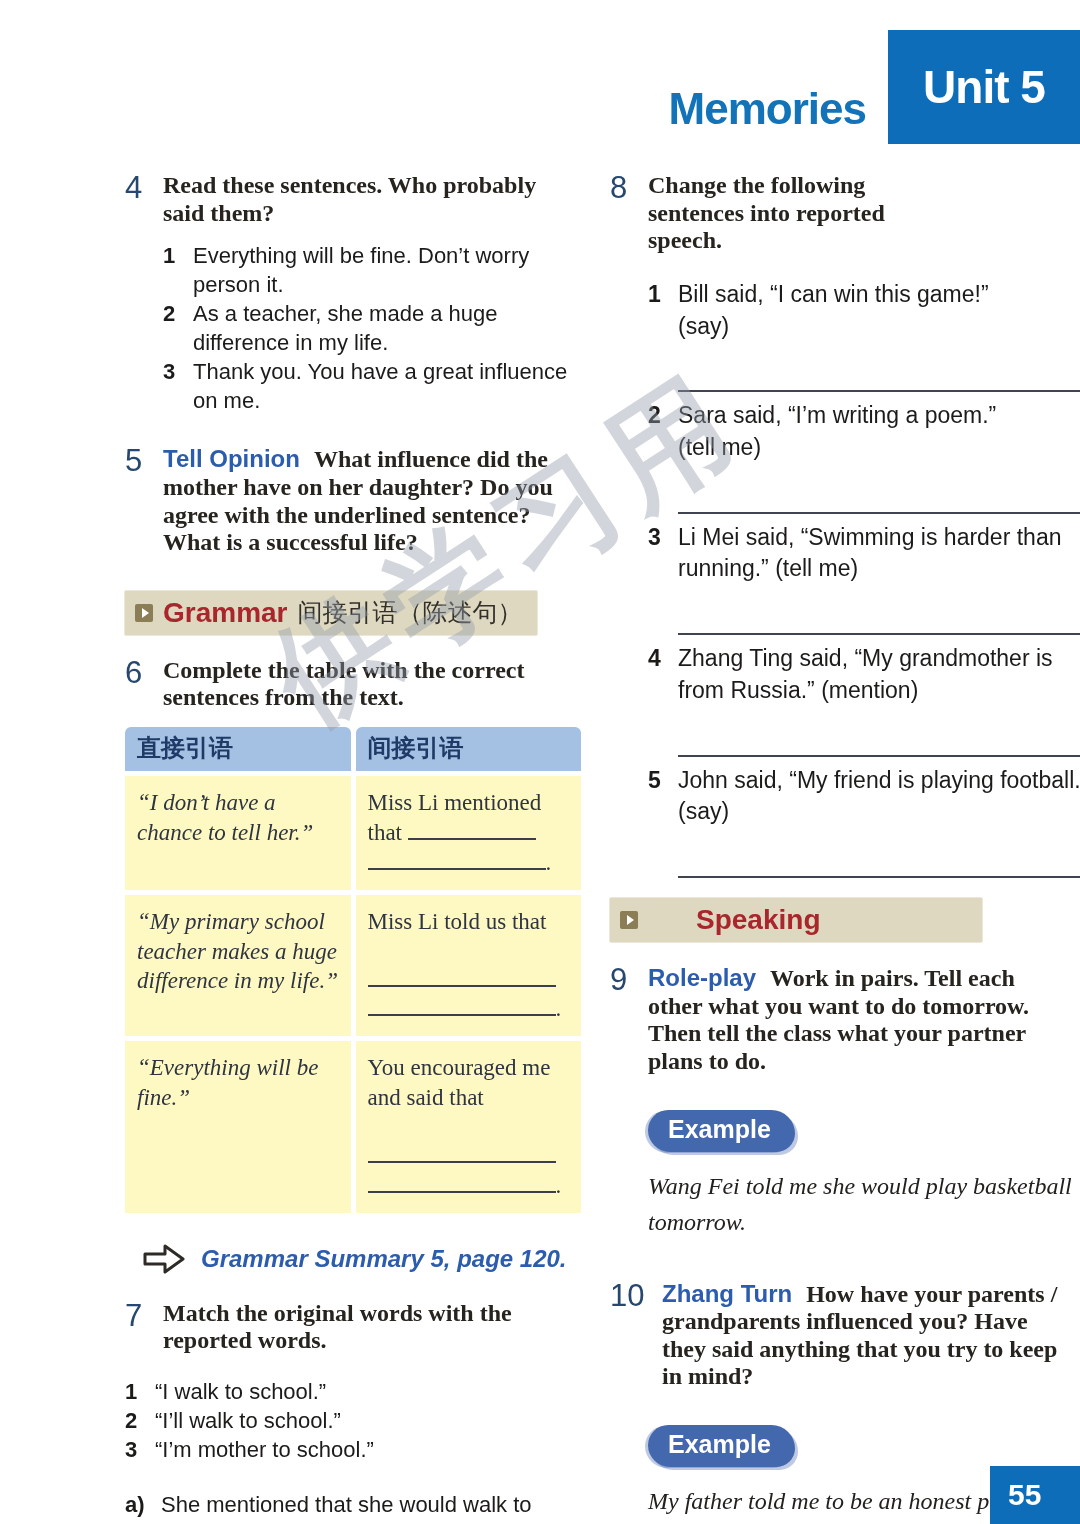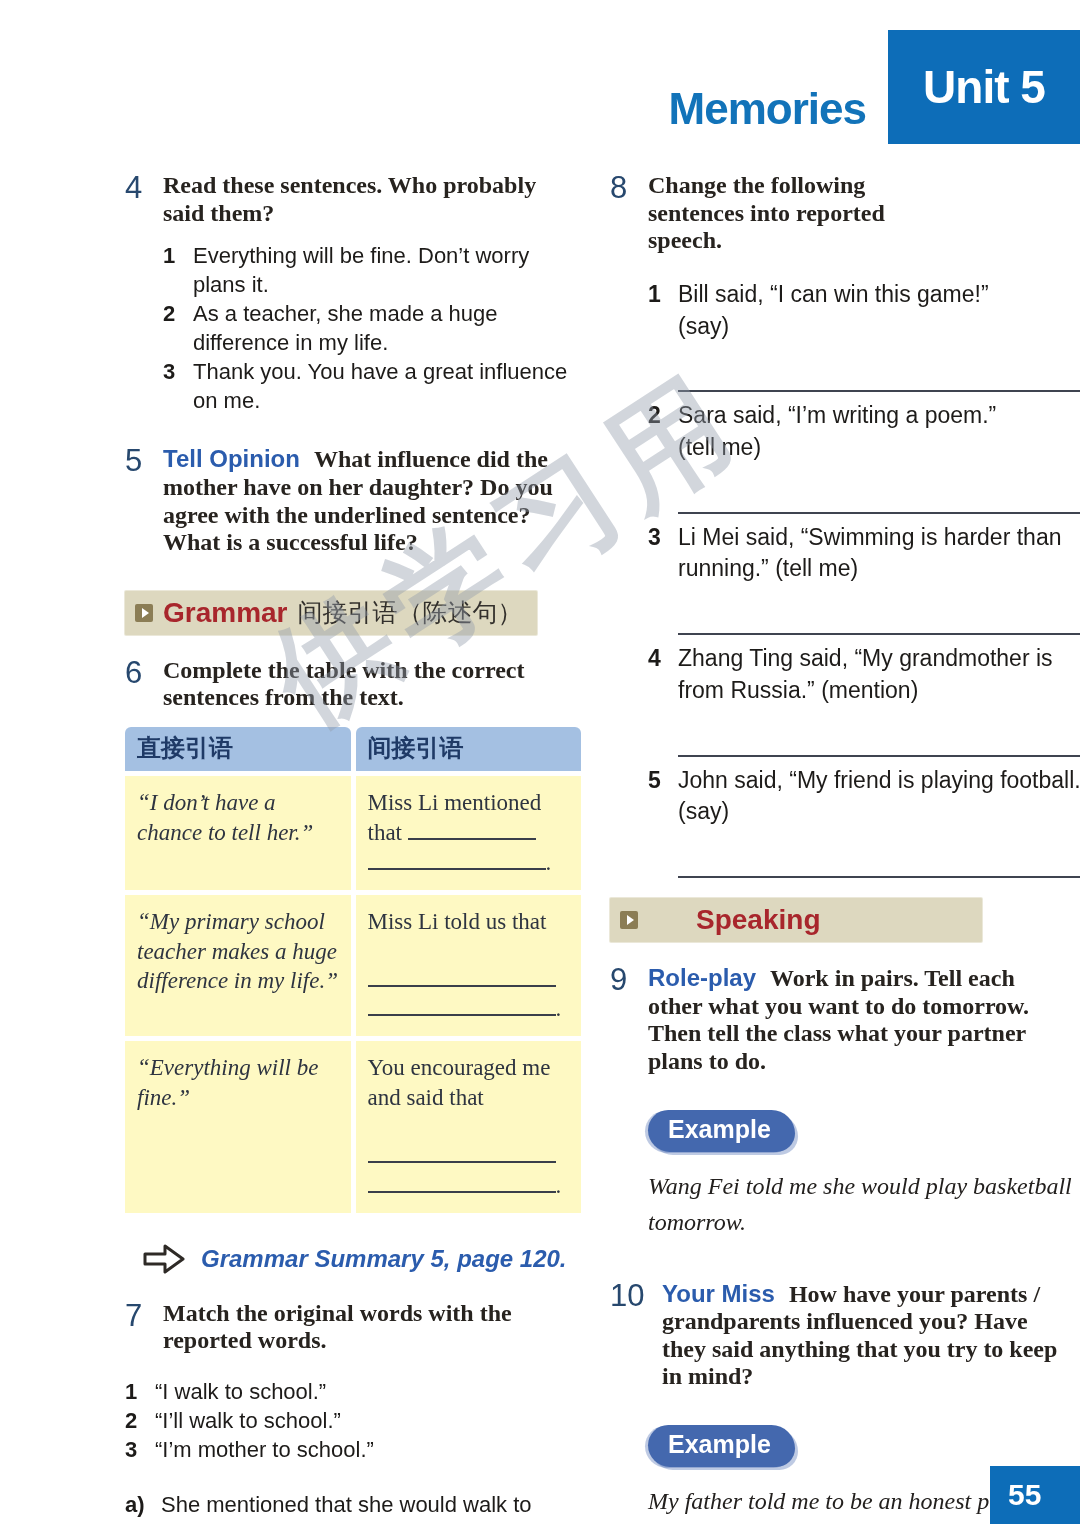--- a/index.html
+++ b/index.html
@@ -147,21 +147,21 @@
 
   <div class="col-left">
 
     <div class="ex">
       <span class="exnum">4</span>
       <div class="exbody">
         <h3 class="exheading">Read these sentences. Who probably said them?</h3>
         <div class="itemlist">
           <div class="li">
             <span class="lnum">1</span>
-            <span>Everything will be fine. Don’t worry plans it.</span>
+            <span>Everything will be fine. Don’t worry person it.</span>
           </div>
           <div class="li">
             <span class="lnum">2</span>
             <span>As a teacher, she made a huge difference in my life.</span>
           </div>
           <div class="li">
             <span class="lnum">3</span>
             <span>Thank you. You have a great influence on me.</span>
           </div>
         </div>
@@ -325,21 +325,21 @@
     </div>
 
     <div class="mt34">
       <span class="example-badge">Example</span>
       <p class="example-text">Wang Fei told me she would play basketball tomorrow.</p>
     </div>
 
     <div class="ex mt40">
       <span class="exnum wide">10</span>
       <div class="exbody">
-        <h3 class="exheading"><span class="bluelabel">Your Miss</span><span>How have your parents / grandparents influenced you? Have they said anything that you try to keep in mind?</span></h3>
+        <h3 class="exheading"><span class="bluelabel">Zhang Turn</span><span>How have your parents / grandparents influenced you? Have they said anything that you try to keep in mind?</span></h3>
       </div>
     </div>
 
     <div class="mt34">
       <span class="example-badge">Example</span>
       <p class="example-text">My father told me to be an honest person. I always remember that.</p>
     </div>
 
   </div>
 

